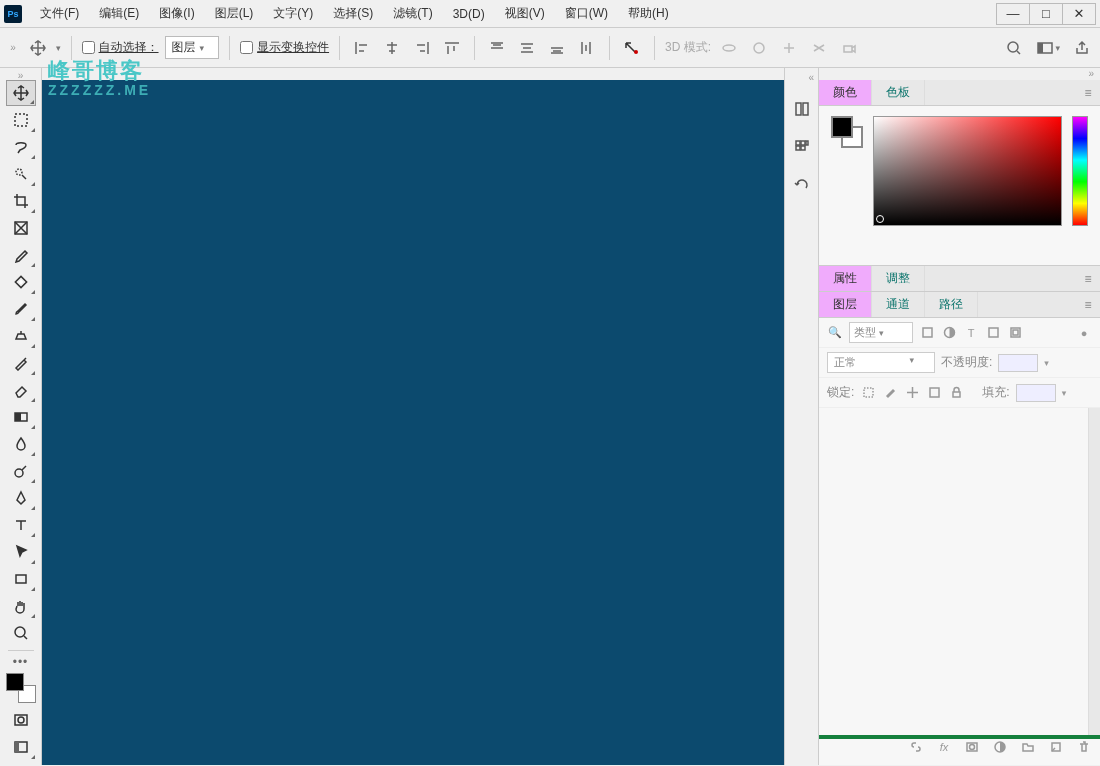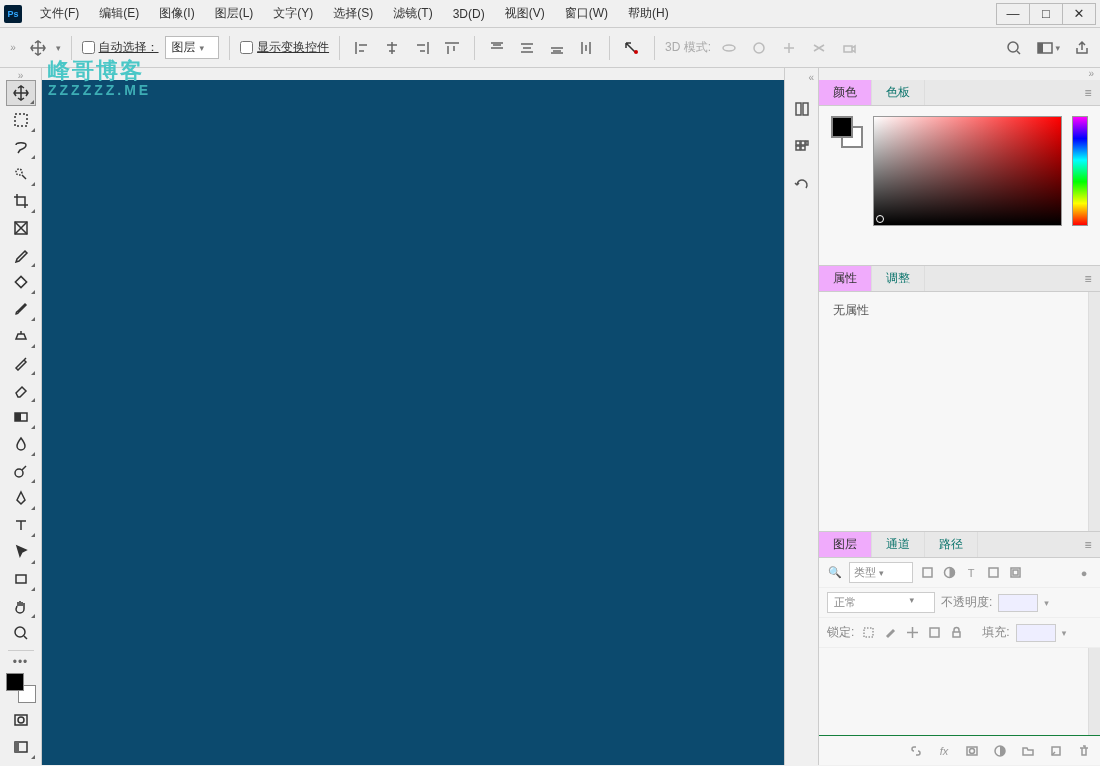--- a/index.html
+++ b/index.html
@@ -69,21 +69,21 @@
 
 
 .layers-panel { flex: 1; background: #f7f7f7; display: flex; flex-direction: column; }
 .layer-row { height: 30px; display: flex; align-items: center; padding: 0 8px; gap: 6px; border-bottom: 1px solid #eee; color:#888;}
 .layer-search { width: 64px; border:1px solid #ccc; padding:2px 4px; font-size:11px; color:#888; background:#fff;}
 .layer-select { border:1px solid #ccc; padding:2px 20px 2px 6px; font-size:11px; color:#888; background:#fff; width: 108px;}
 .mini-icon { width:16px; height:16px; display:flex; align-items:center; justify-content:center; color:#999; font-size:11px;}
 .mini-icon svg { stroke:#999; fill:none; stroke-width:1.5;}
 .layer-list { flex:1; background:#f7f7f7; position:relative;}
 .layer-scroll { position:absolute; right:0; top:0; bottom:0; width:12px; background:#e8e8e8; border-left:1px solid #ddd;}
-.layer-footer { height: 30px; border-top: 1px solid #15803d; display: flex; align-items: center; justify-content: flex-end; padding: 0 8px; gap: 12px; color:#999;}
+.layer-footer { height: 30px; border-top: 4px solid #15803d; display: flex; align-items: flex-start; justify-content: flex-end; padding: 0 8px; gap: 12px; color:#999;}
 .layer-footer svg { stroke:#999; fill:none; stroke-width:1.5;}
 
 .num-field { width:40px; border:1px solid #ccc; background:#eef; height:18px;}
 </style>
 </head>
 <body>
 
 <div class="menubar">
   <div class="ps-icon">Ps</div>
   <div class="menu-item">文件(F)</div>
@@ -430,26 +430,20 @@
           <div class="cp-picker-ring"></div>
         </div>
       <div class="cp-hue"></div>
     </div>
 
     <div class="panel-tabs">
       <div class="panel-tab active">属性</div>
       <div class="panel-tab">调整</div>
       <div class="panel-menu">≡</div>
     </div>
-    <div class="props-panel">
-      <div class="props-body">
-        <span>无属性</span>
-        <div class="props-scroll"></div>
-      </div>
-    </div>
 
     <div class="panel-tabs">
       <div class="panel-tab active">图层</div>
       <div class="panel-tab">通道</div>
       <div class="panel-tab">路径</div>
       <div class="panel-menu">≡</div>
     </div>
     <div class="layers-panel">
       <div class="layer-row">
         <span class="mini-icon">🔍</span>

